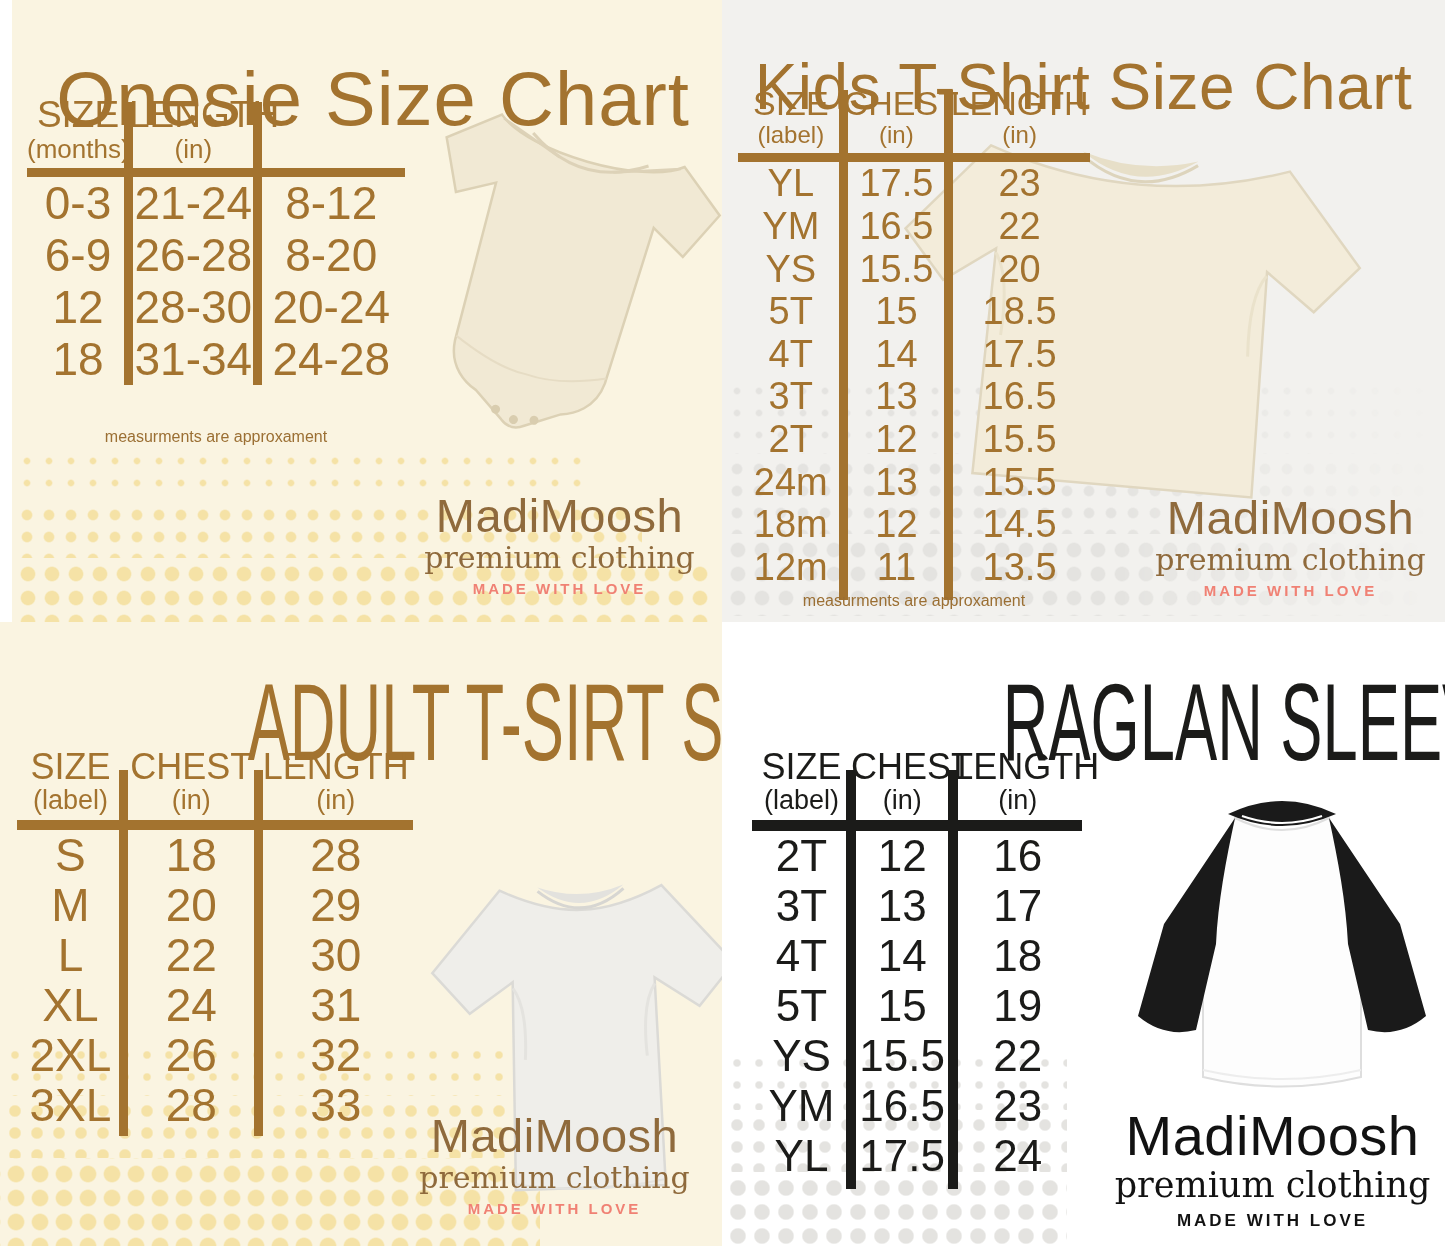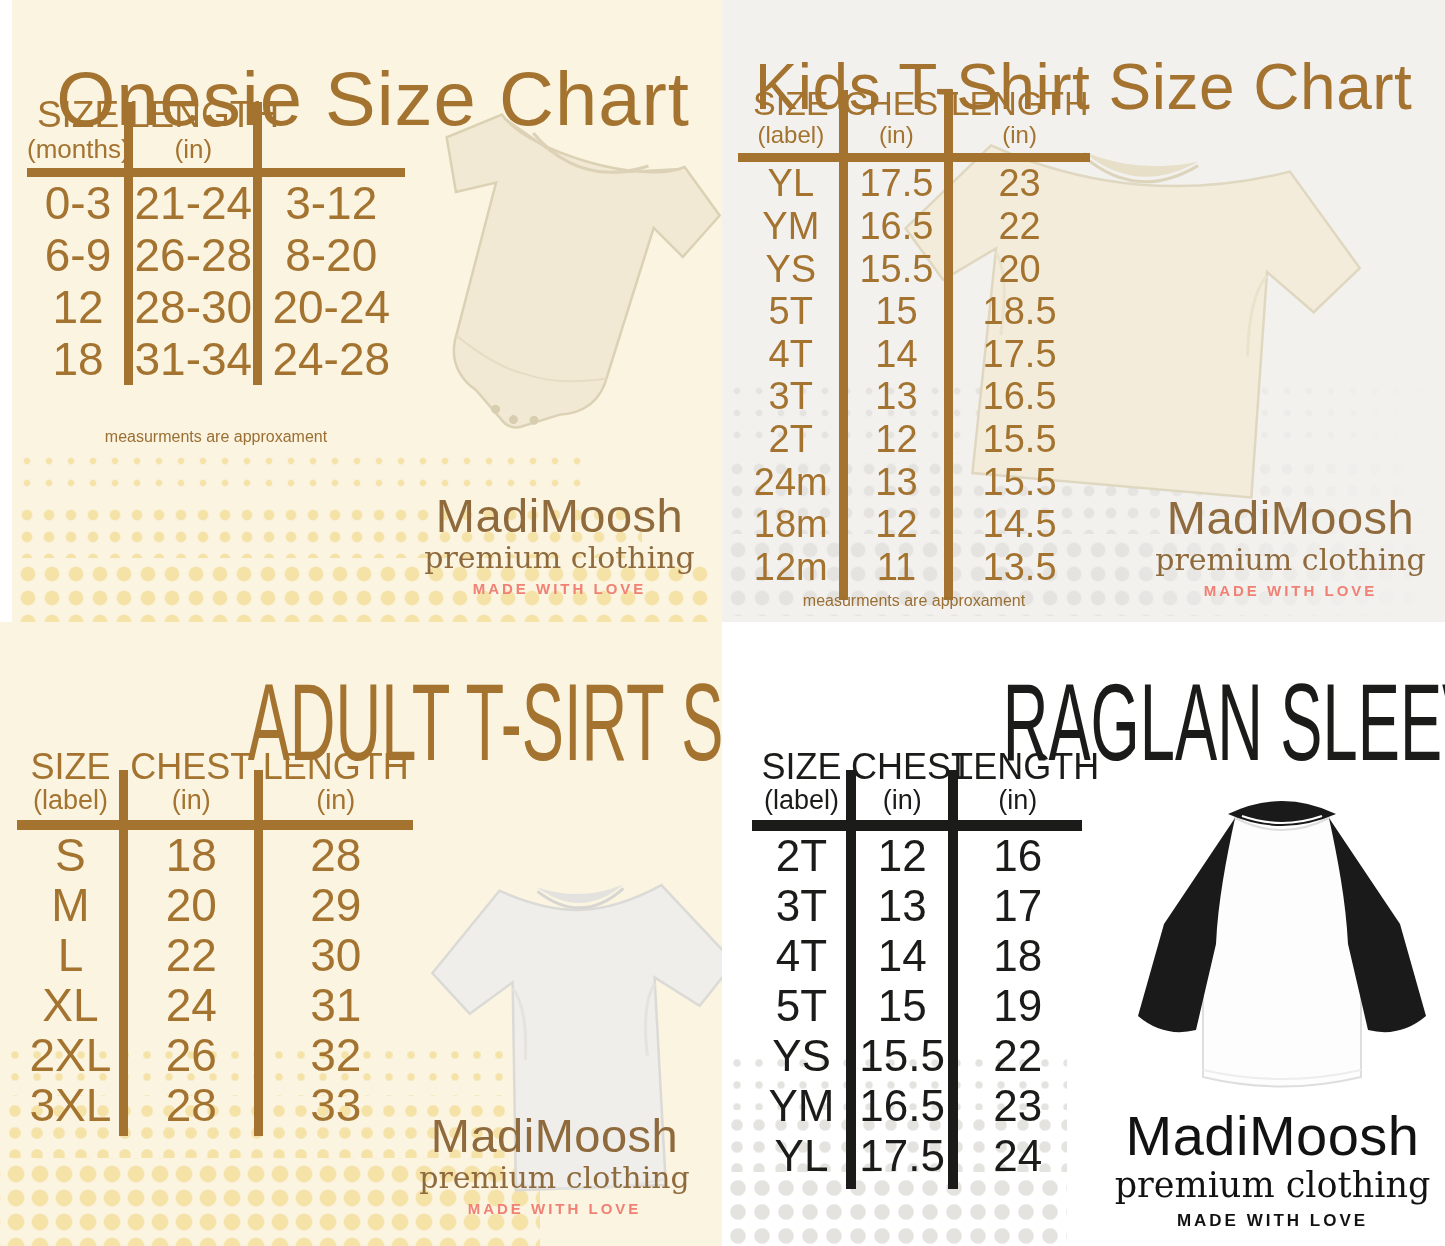--- a/index.html
+++ b/index.html
@@ -99,21 +99,21 @@
           </div>
           <div class="head-cell">
             <span class="head-label">LENGTH</span>
             <span class="head-unit">(in)</span>
           </div>
         </div>
         <div class="hline"></div>
         <div class="trow">
           <div>0-3</div>
           <div>21-24</div>
-          <div>3-12</div>
+          <div>8-12</div>
         </div>
         <div class="trow">
           <div>6-9</div>
           <div>26-28</div>
           <div>8-20</div>
         </div>
         <div class="trow">
           <div>12</div>
           <div>28-30</div>
           <div>20-24</div>

